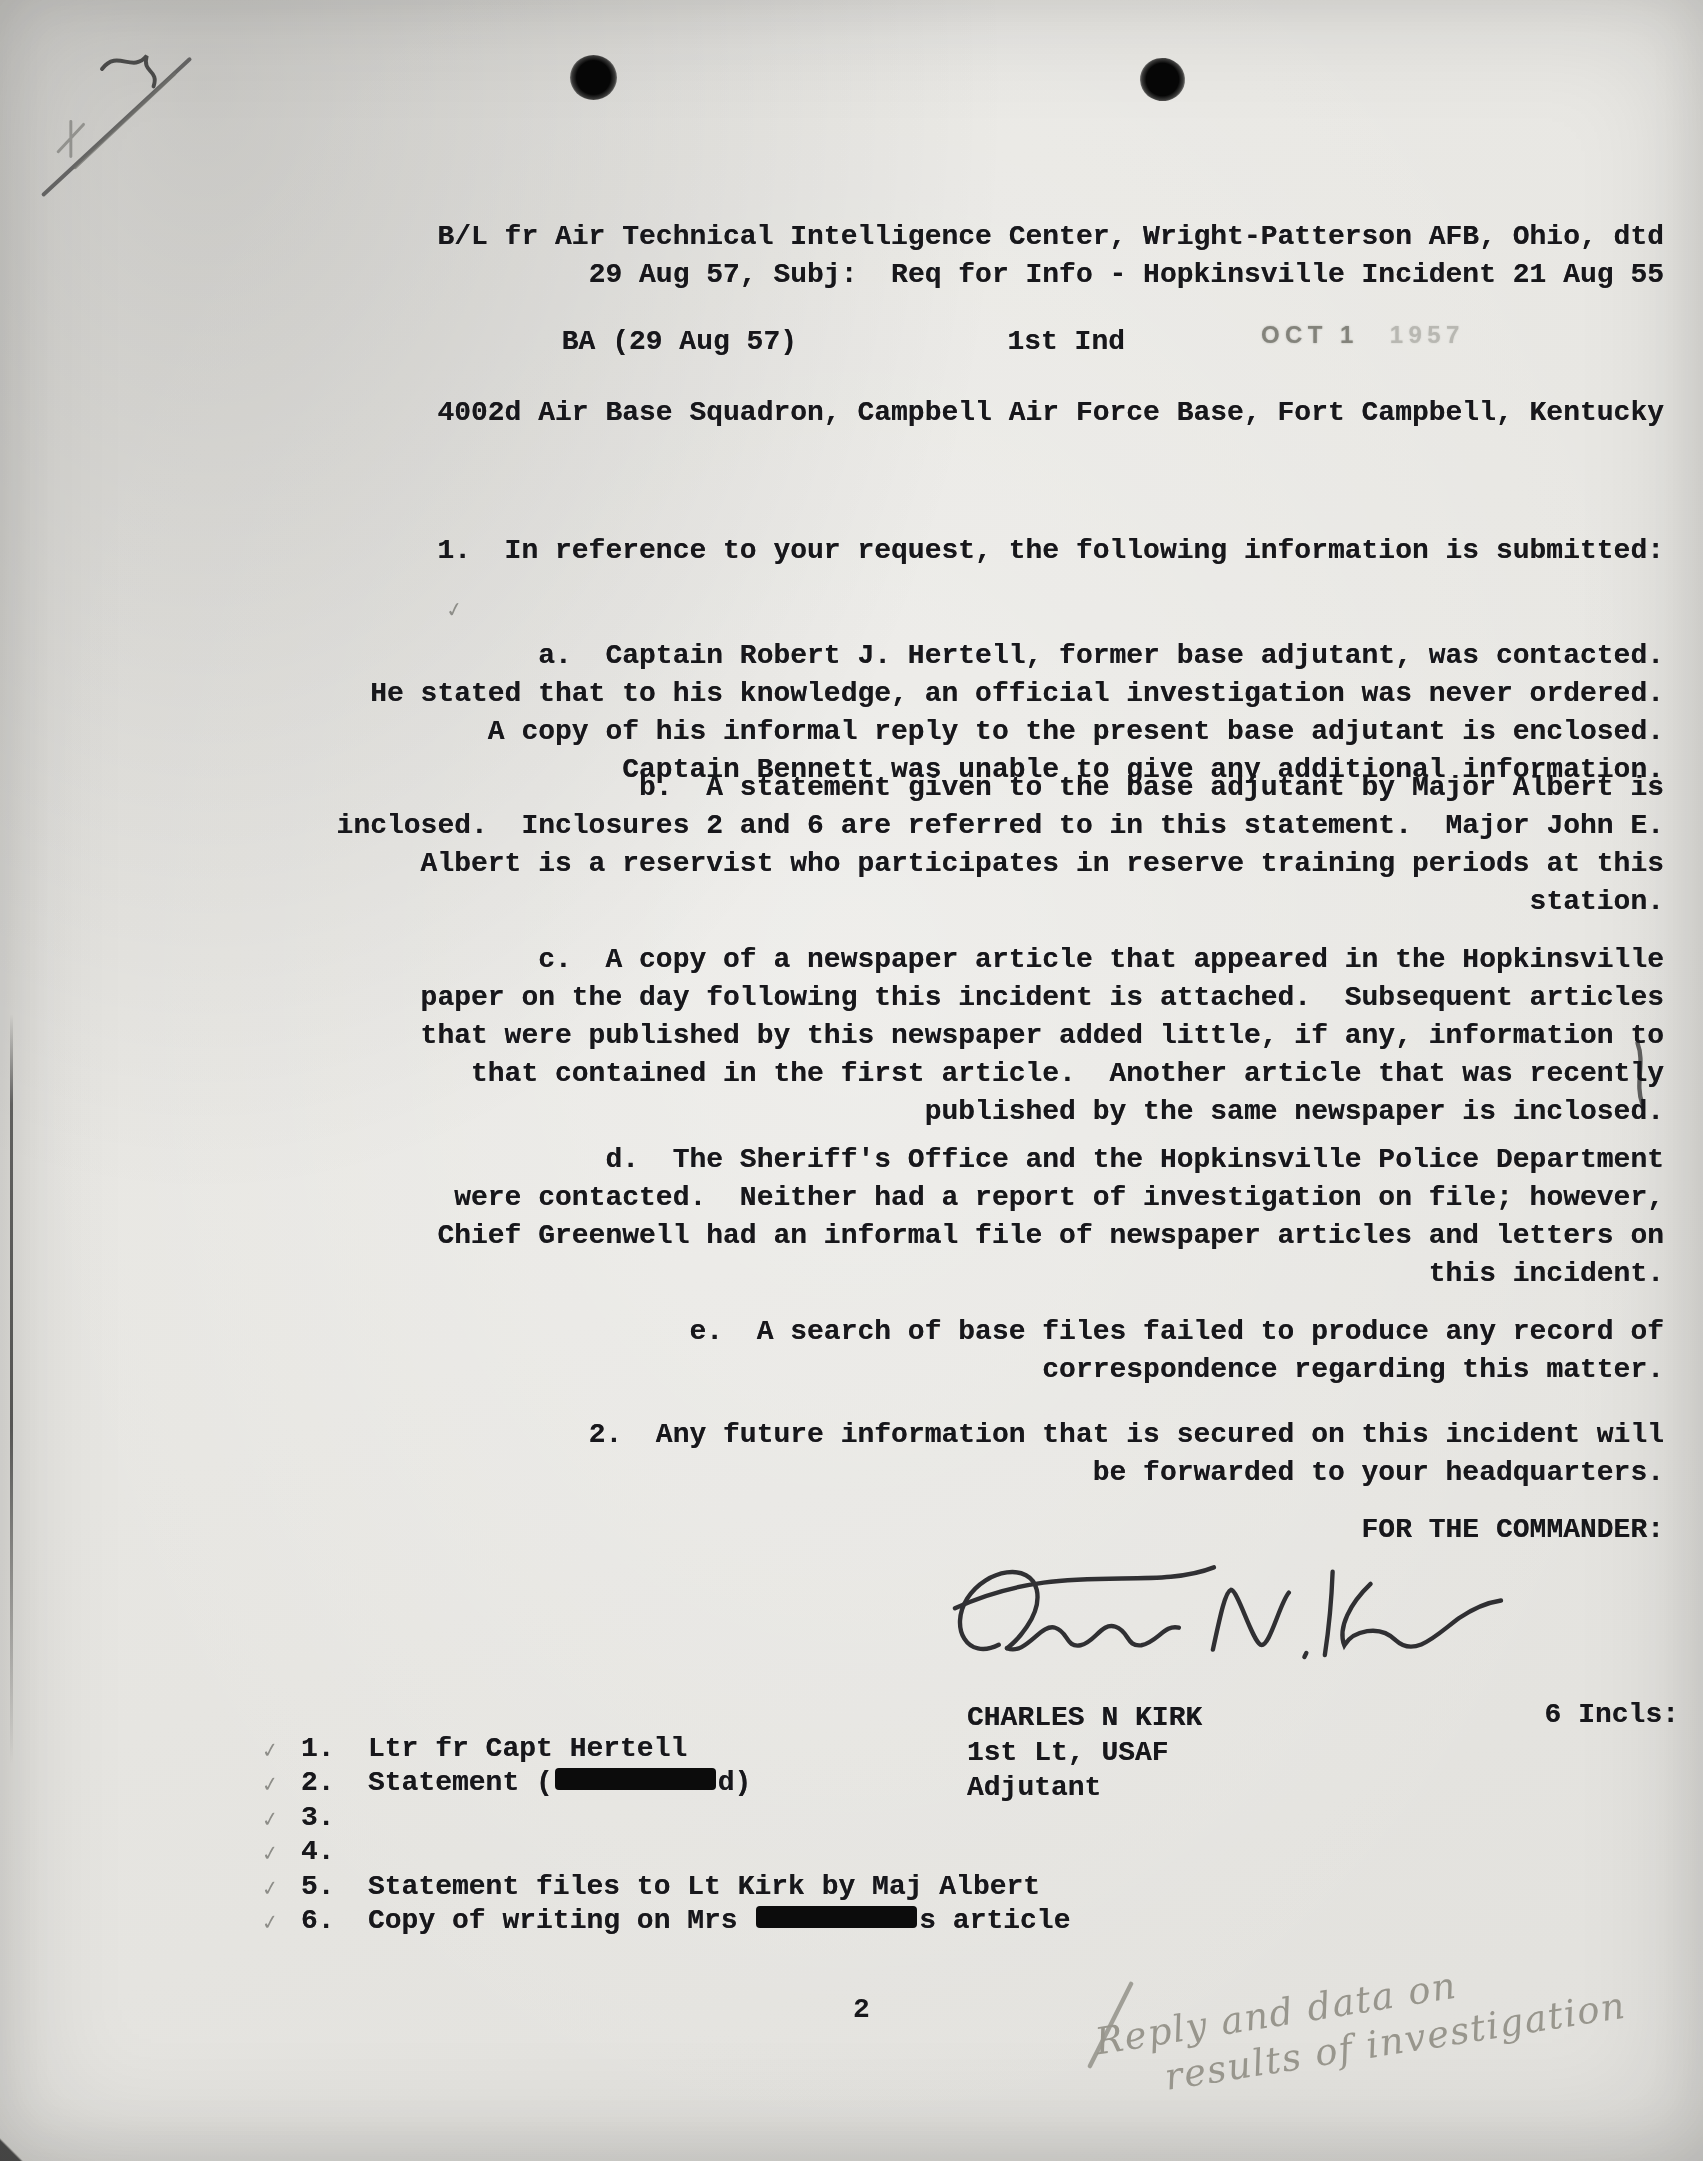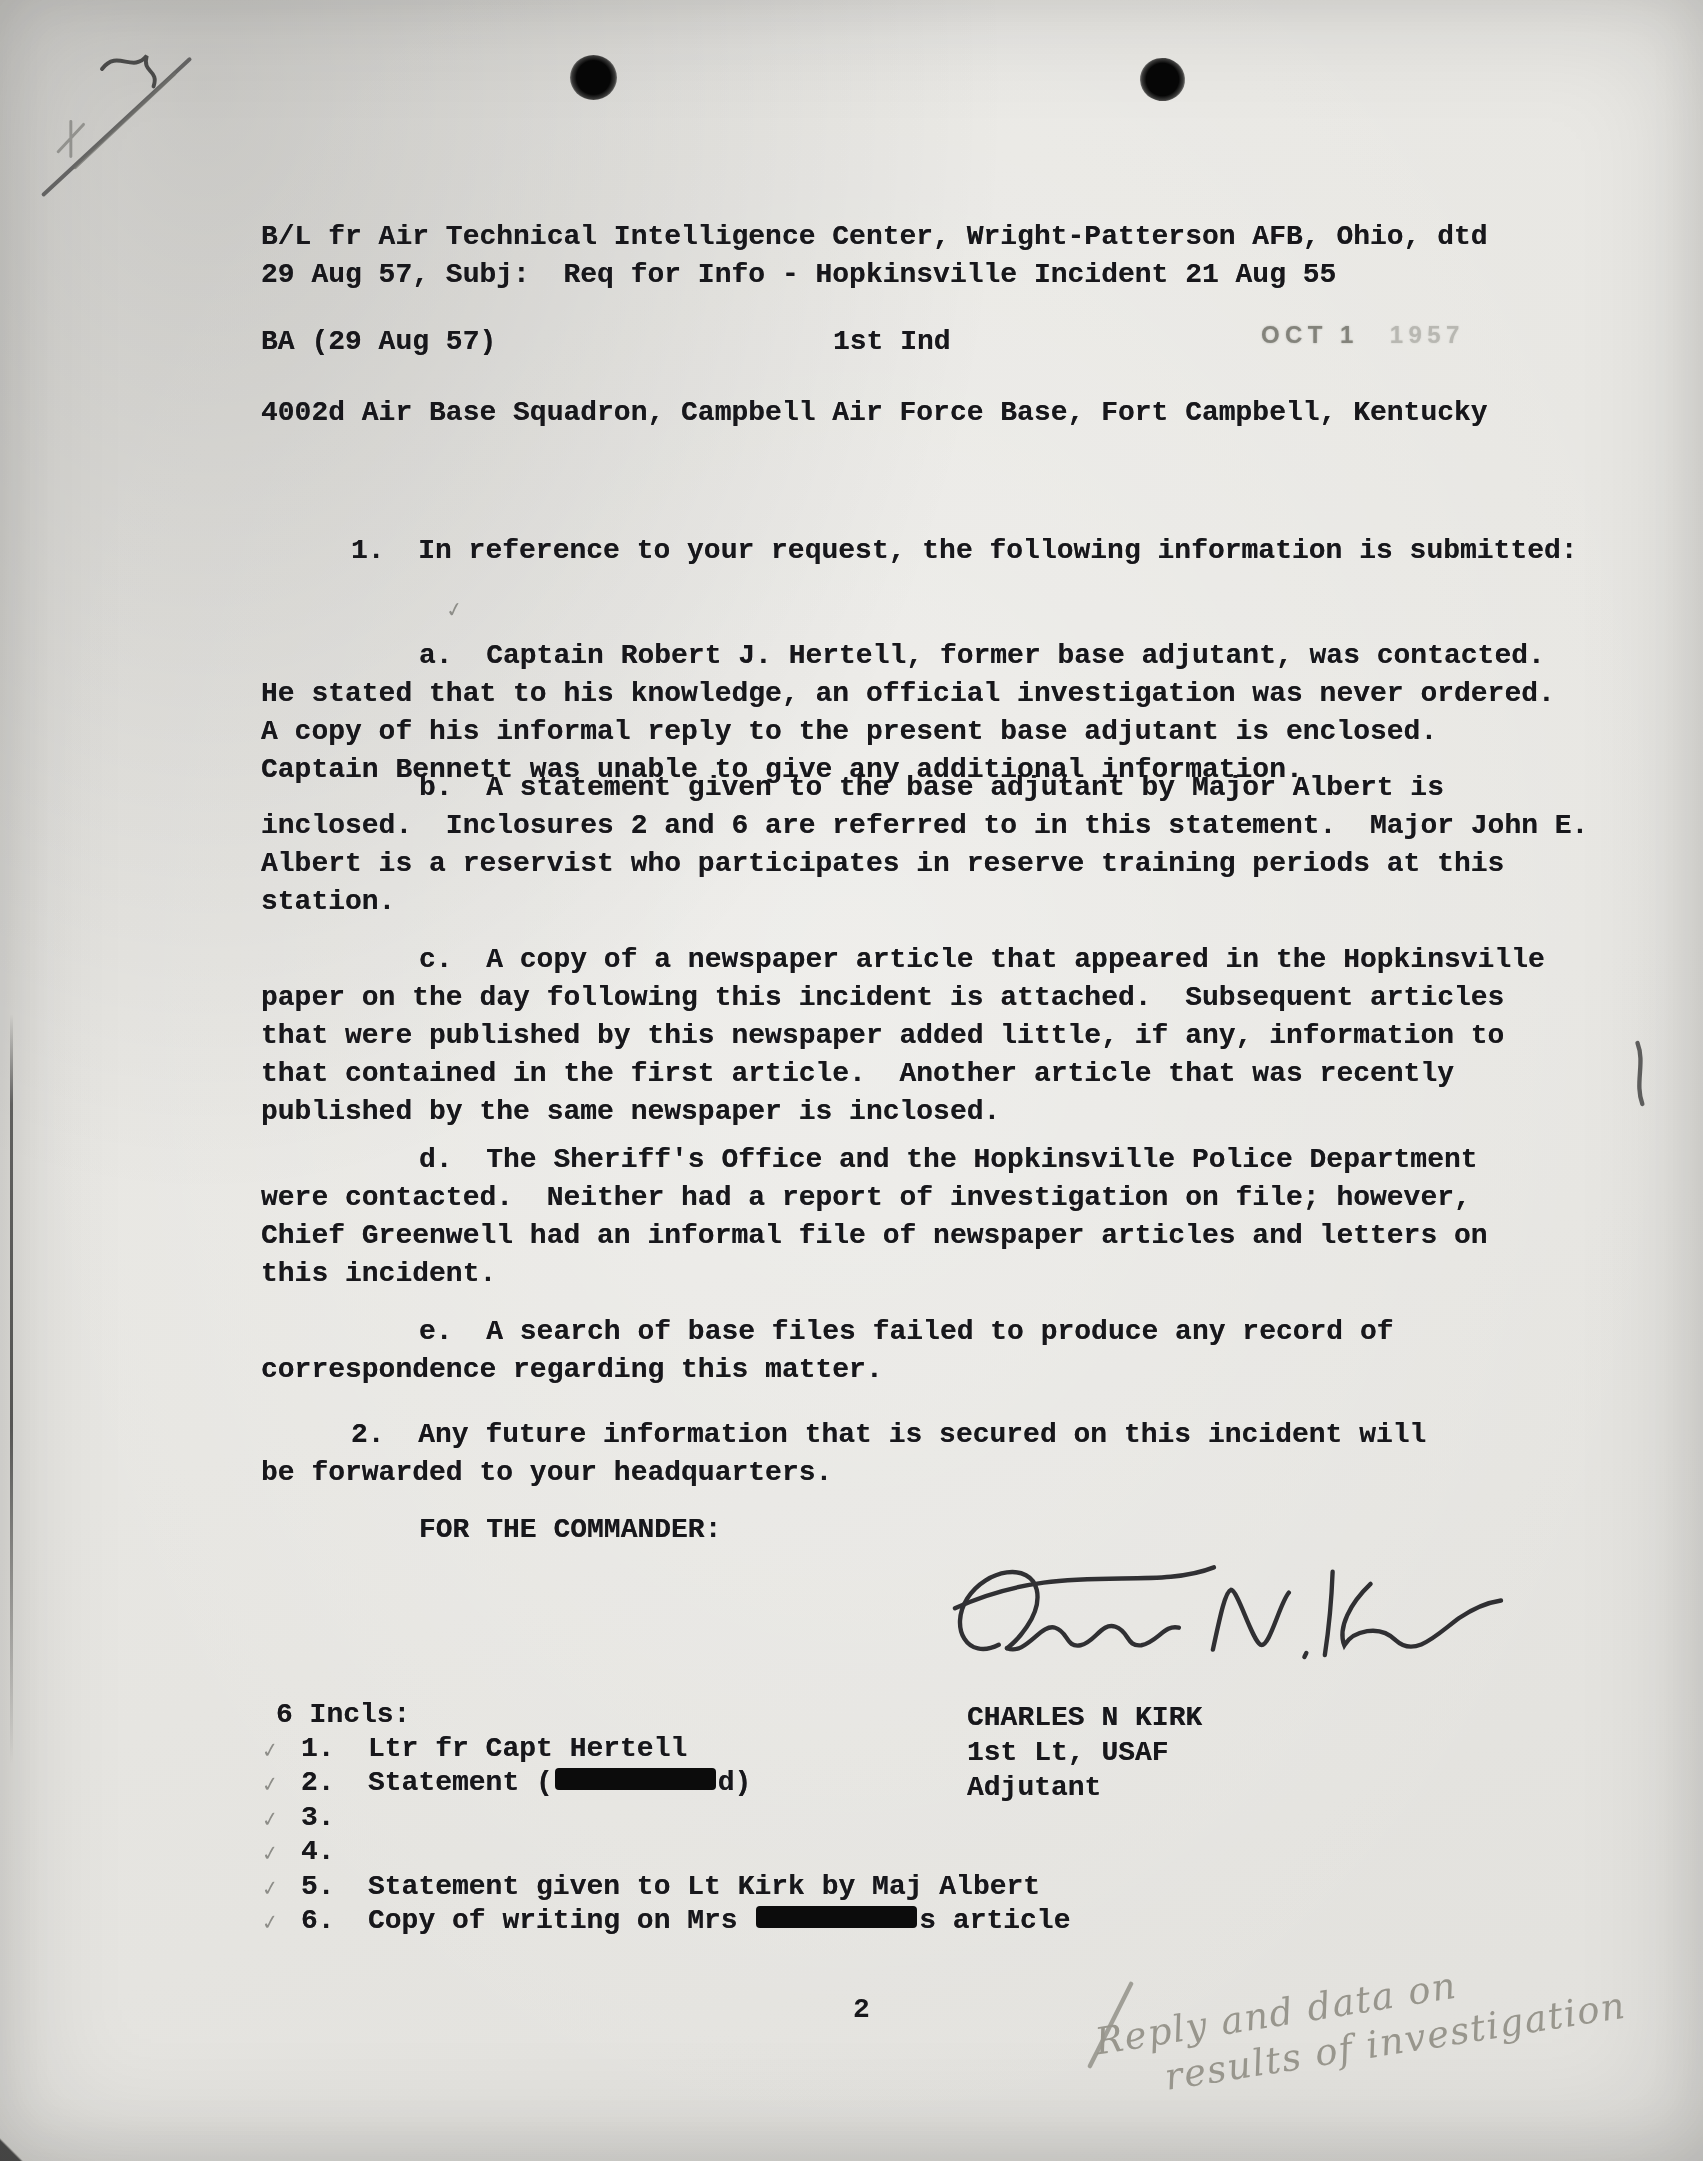--- a/index.html
+++ b/index.html
@@ -13,20 +13,21 @@
     overflow:hidden;
     font-family:"Liberation Mono","DejaVu Sans Mono",monospace;
     color:#17171b;
     box-shadow: inset 0 0 127px rgba(0,0,0,0.16), inset 0 -14.6px 58px rgba(0,0,0,0.08);
   }
   .txt {
     position:absolute; left:261px; width:1403px;
     font-size:28px; line-height:38px; font-weight:bold;
     white-space:pre-wrap;
     text-shadow:0 0 0.5px rgba(18,18,24,0.65);
+    text-align:right;
   }
   .ind1 { text-indent:90px; }
   .ind2 { text-indent:158px; }
   .hole {
     position:absolute; width:47px; height:45px; border-radius:50%;
     background:radial-gradient(circle at 50% 50%, #060606 52%, rgba(12,12,12,0.78) 66%, rgba(40,40,40,0.28) 78%, transparent 86%);
   }
   .stamp {
     position:absolute; left:1261px; top:321px;
     font-family:"Liberation Sans",sans-serif; font-weight:bold;
@@ -164,21 +165,21 @@
   <div class="incl-row" style="top:1765px;">
     <span class="incl-check">✓</span><span class="incl-num">2.</span><span>Statement (</span><span class="redaction"></span><span>d)</span>
   </div>
   <div class="incl-row" style="top:1800px;">
     <span class="incl-check">✓</span><span class="incl-num">3.</span>
   </div>
   <div class="incl-row" style="top:1834px;">
     <span class="incl-check">✓</span><span class="incl-num">4.</span>
   </div>
   <div class="incl-row" style="top:1869px;">
-    <span class="incl-check">✓</span><span class="incl-num">5.</span><span>Statement given to Lt Kirk by Maj Albert</span>
+    <span class="incl-check">✓</span><span class="incl-num">5.</span><span>Statement files to Lt Kirk by Maj Albert</span>
   </div>
   <div class="incl-row" style="top:1903px;">
     <span class="incl-check">✓</span><span class="incl-num">6.</span><span>Copy of writing on Mrs </span><span class="redaction"></span><span>s article</span>
   </div>
 
   <div class="sig-col">
     <div>CHARLES N KIRK</div>
     <div>1st Lt, USAF</div>
     <div>Adjutant</div>
   </div>

